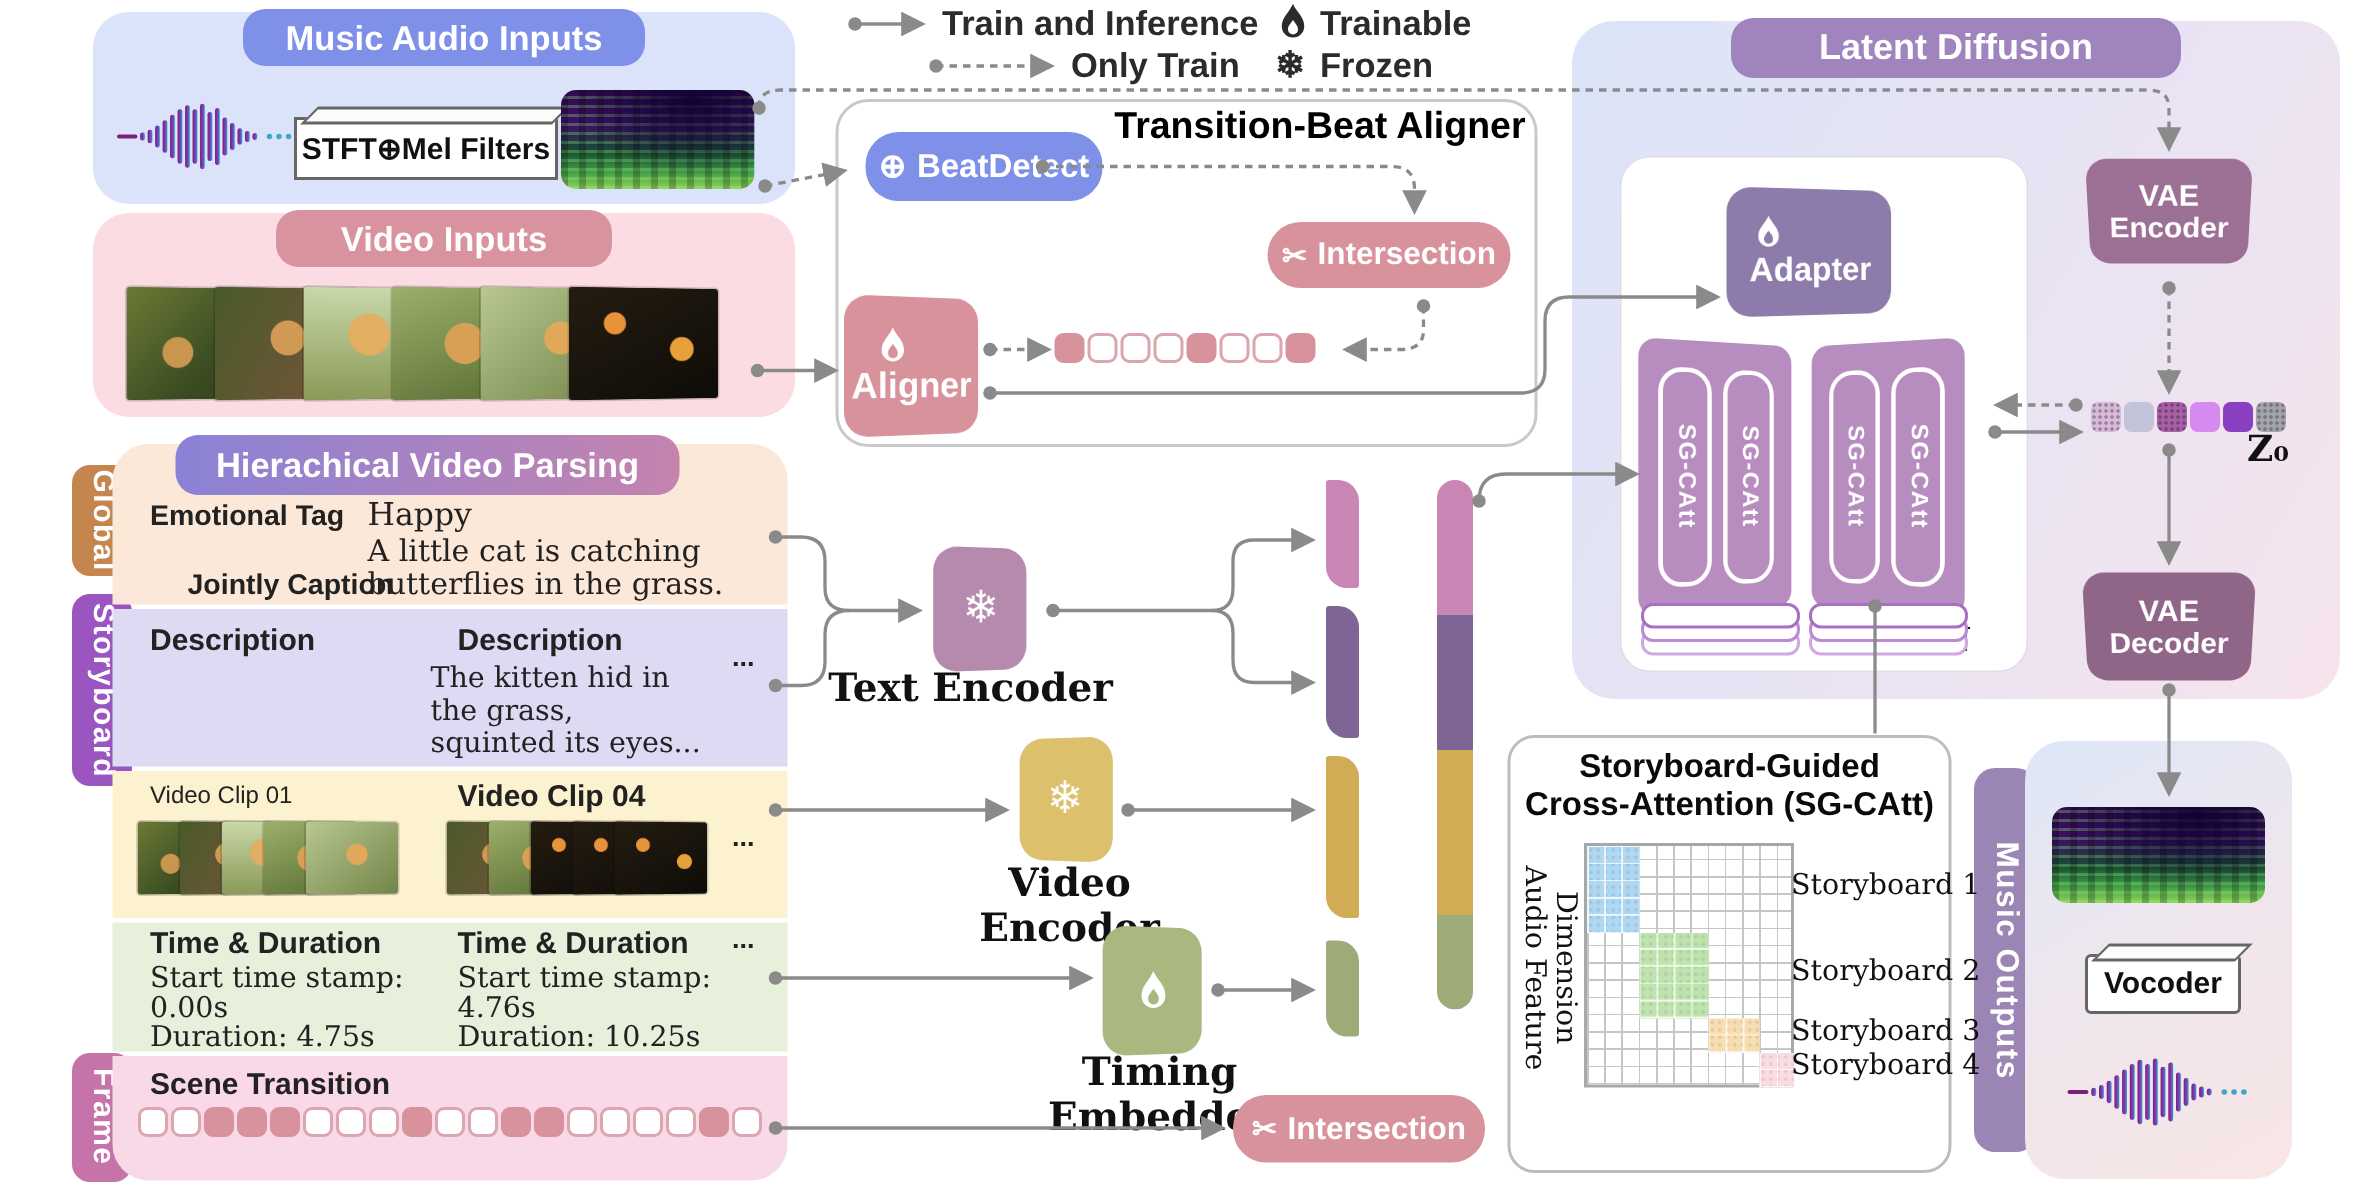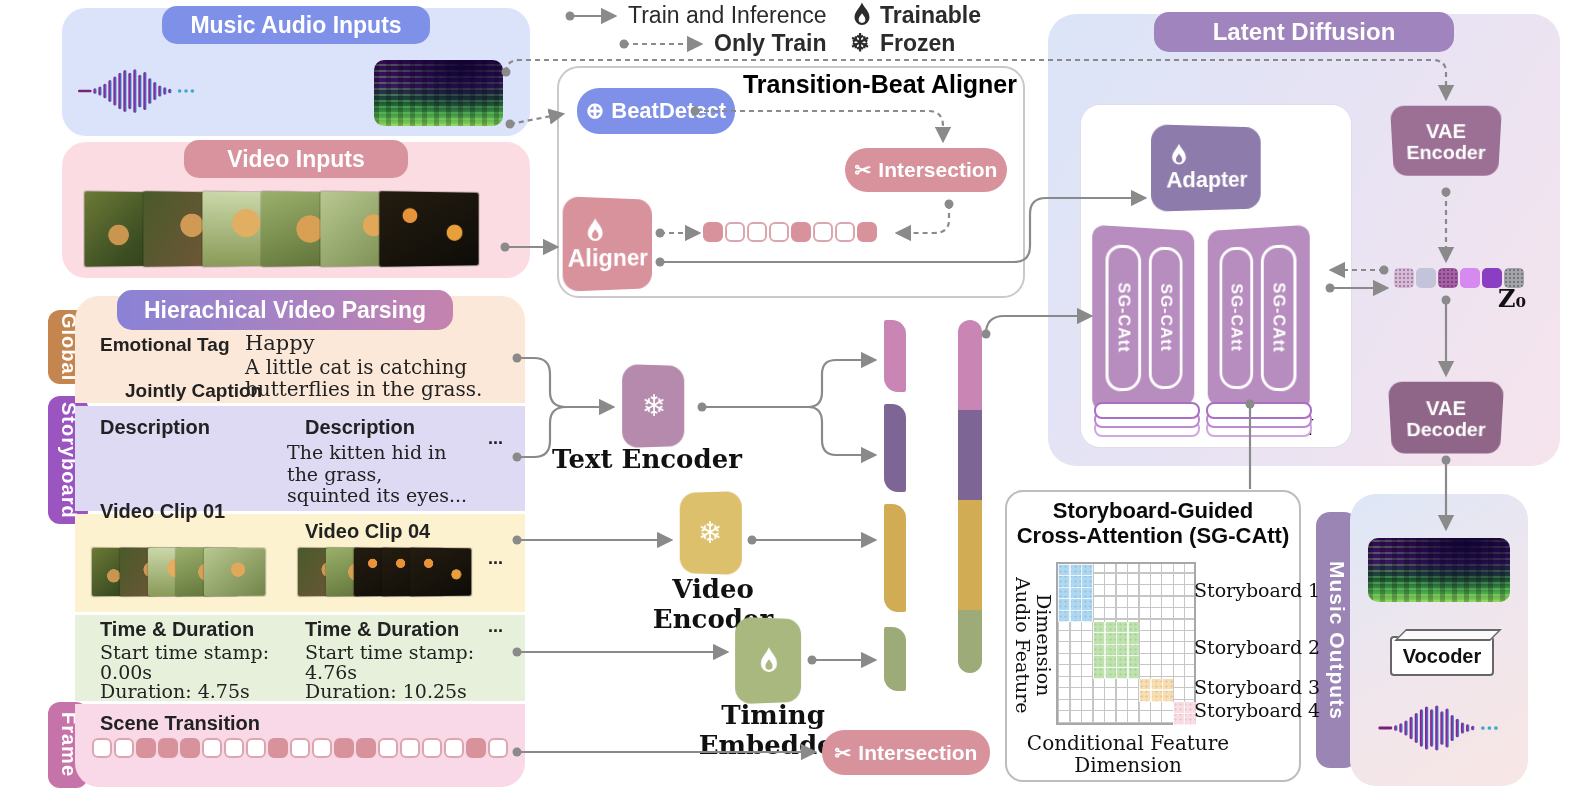--- a/index.html
+++ b/index.html
@@ -82,32 +82,35 @@
         <rect x="77.5" y="16" width="3.5" height="28" rx="1.7"></rect>
       <rect x="83" y="20" width="3.5" height="20" rx="1.7"></rect>
         <rect x="88.5" y="24" width="3.5" height="12" rx="1.7"></rect>
       <rect x="94" y="26" width="3.5" height="8" rx="1.7"></rect>
         <rect x="99.5" y="27.5" width="3.5" height="5" rx="1.7"></rect>
     </g>
     <circle cx="112" cy="30" r="2" fill="#3fa8c8"></circle>
       <circle cx="119" cy="30" r="2" fill="#3fa8c8"></circle>
       <circle cx="126" cy="30" r="2" fill="#3fa8c8"></circle>
   </svg>
+  <div class="box3d" style="left:196px;top:78px;width:172px;height:38px;font-size:20px;color:#111;">
+    <span>STFT⊕Mel Filters</span>
+  </div>
   <div class="abs spectro" style="left:374px;top:60px;width:129px;height:66px;"></div>
 
   <div class="abs" style="left:62px;top:142px;width:468px;height:136px;border-radius:24px;background:var(--pink-box);"></div>
   <div class="hdrpill" style="left:296px;top:140px;width:224px;height:38px;background:#d8939e;font-size:23px;transform:translateX(-50%);">Video Inputs</div>
   <div class="vframe vf-c1" style="left:85px;top:192px;width:96px;height:74px;z-index:1;"></div>
   <div class="vframe vf-c2" style="left:144px;top:192px;width:96px;height:74px;z-index:2;"></div>
   <div class="vframe vf-c3" style="left:203px;top:192px;width:96px;height:74px;z-index:3;"></div>
   <div class="vframe vf-c4" style="left:262px;top:192px;width:96px;height:74px;z-index:4;"></div>
   <div class="vframe vf-c5" style="left:321px;top:192px;width:96px;height:74px;z-index:5;"></div>
   <div class="vframe vf-bf" style="left:380px;top:192px;width:100px;height:74px;z-index:6;"></div>
 
-  <div class="abs" style="left:628px;top:2px;font-weight:normal;font-size:23px;color:#2b2b2b;">Train and Inference</div>
+  <div class="abs" style="left:628px;top:2px;font-weight:bold;font-size:23px;color:#2b2b2b;">Train and Inference</div>
   <svg class="abs" style="left:852px;top:2px;" width="20" height="26" viewBox="0 0 24 30">
     <path fill-rule="evenodd" fill="#2b2b2b" d="M12 0C14 6 21 10 21 18A9 9 0 0 1 3 18C3 11 9 7 12 0ZM12 13C10 16 8 17.5 8 20.5A4 4 0 0 0 16 20.5C16 17.5 14 16 12 13Z"></path>
   </svg>
   <div class="abs" style="left:880px;top:2px;font-weight:bold;font-size:23px;color:#2b2b2b;">Trainable</div>
   <div class="abs" style="left:714px;top:30px;font-weight:bold;font-size:23px;color:#2b2b2b;">Only Train</div>
   <div class="abs" style="left:850px;top:29px;font-size:24px;color:#2b2b2b;font-weight:bold;">❄</div>
   <div class="abs" style="left:880px;top:30px;font-weight:bold;font-size:23px;color:#2b2b2b;">Frozen</div>
 
   <div class="abs" style="left:557px;top:66px;width:468px;height:232px;background:#fff;border:2px solid #c9c9c9;border-radius:22px;"></div>
   <div class="abs" style="left:735px;top:70px;width:282px;text-align:right;font-weight:bold;font-size:25px;color:#000;">Transition-Beat Aligner</div>
@@ -206,21 +209,21 @@
   <div class="abs serif pre" style="left:245px;top:356px;font-size:20px;line-height:22px;">A little cat is catching
 butterflies in the grass.</div>
 
   <div class="abs" style="left:100px;top:416px;font-weight:bold;font-size:20px;">Description</div>
   <div class="abs" style="left:305px;top:416px;font-weight:bold;font-size:20px;">Description</div>
   <div class="abs serif pre" style="left:287px;top:442px;font-size:19px;line-height:21.5px;">The kitten hid in
 the grass,
 squinted its eyes...</div>
   <div class="abs" style="left:488px;top:428px;font-weight:bold;font-size:18px;">...</div>
 
-  <div class="abs" style="left:100px;top:500px;font-weight:bold;font-size:20px;">Video Clip 01</div>
+  <div class="abs" style="left:100px;top:522px;font-weight:normal;font-size:16px;">Video Clip 01</div>
   <div class="abs" style="left:305px;top:520px;font-weight:bold;font-size:20px;">Video Clip 04</div>
   <div class="vframe vf-c1" style="left:92px;top:548px;width:62px;height:48px;z-index:1;"></div>
   <div class="vframe vf-c2" style="left:120px;top:548px;width:62px;height:48px;z-index:2;"></div>
   <div class="vframe vf-c3" style="left:148px;top:548px;width:62px;height:48px;z-index:3;"></div>
   <div class="vframe vf-c4" style="left:176px;top:548px;width:62px;height:48px;z-index:4;"></div>
   <div class="vframe vf-c5" style="left:204px;top:548px;width:62px;height:48px;z-index:5;"></div>
   <div class="vframe vf-c2" style="left:298px;top:548px;width:62px;height:48px;z-index:1;"></div>
   <div class="vframe vf-c4" style="left:326px;top:548px;width:62px;height:48px;z-index:2;"></div>
   <div class="vframe vf-bf" style="left:354px;top:548px;width:62px;height:48px;z-index:3;"></div>
   <div class="vframe vf-bf" style="left:382px;top:548px;width:62px;height:48px;z-index:4;"></div>
@@ -294,22 +297,20 @@
   <div class="abs pre" style="left:1012px;top:498px;width:282px;text-align:center;font-weight:bold;font-size:22px;line-height:25px;color:#0a0a0a;">Storyboard-Guided
 Cross-Attention (SG-CAtt)</div>
   <div class="abs pre" style="left:1012px;top:556px;height:178px;writing-mode:vertical-lr;text-align:center;font-family:'DejaVu Serif',serif;font-size:19px;line-height:21px;color:#111;">Audio Feature
 Dimension</div>
   <div class="abs gridbox" style="left:1056px;top:562px;width:140px;height:163px;">
       <div class="gblock" style="left: 0px; top: 0px; width: 34.5px; height: 57.5px; background-color: rgb(174, 215, 242);"></div>
       <div class="gblock" style="left: 34.5px; top: 57.5px; width: 46px; height: 57.5px; background-color: rgb(191, 227, 174);"></div>
       <div class="gblock" style="left: 80.5px; top: 115px; width: 34.5px; height: 23px; background-color: rgb(247, 221, 176);"></div>
       <div class="gblock" style="left: 115px; top: 138px; width: 23px; height: 23px; background-color: rgb(250, 221, 226);"></div>
     </div>
-  <div class="abs pre" style="left:1016px;top:732px;width:224px;text-align:center;font-family:'DejaVu Serif',serif;font-size:20px;line-height:22px;color:#111;">Conditional  Feature
-Dimension</div>
 
   <div class="abs" style="left:1316px;top:512px;width:42px;height:256px;background:var(--mo-tab);border-radius:14px;">
     <div class="vtab" style="width:100%;height:100%;font-size:21px;">Music Outputs</div>
   </div>
   <div class="abs texture" style="left:1350px;top:494px;width:178px;height:292px;border-radius:26px;background:linear-gradient(150deg,#dde7f7 0%,#eee6ee 45%,#f8e6e4 100%);"></div>
   <div class="abs spectro" style="left:1368px;top:538px;width:142px;height:64px;"></div>
   <div class="box3d" style="left:1390px;top:636px;width:100px;height:36px;font-size:20px;color:#111;border-radius:4px;">
     <span>Vocoder</span>
   </div>
   <svg class="abs" style="left:1366px;top:700px;" width="146" height="56" viewBox="0 0 130 60">

